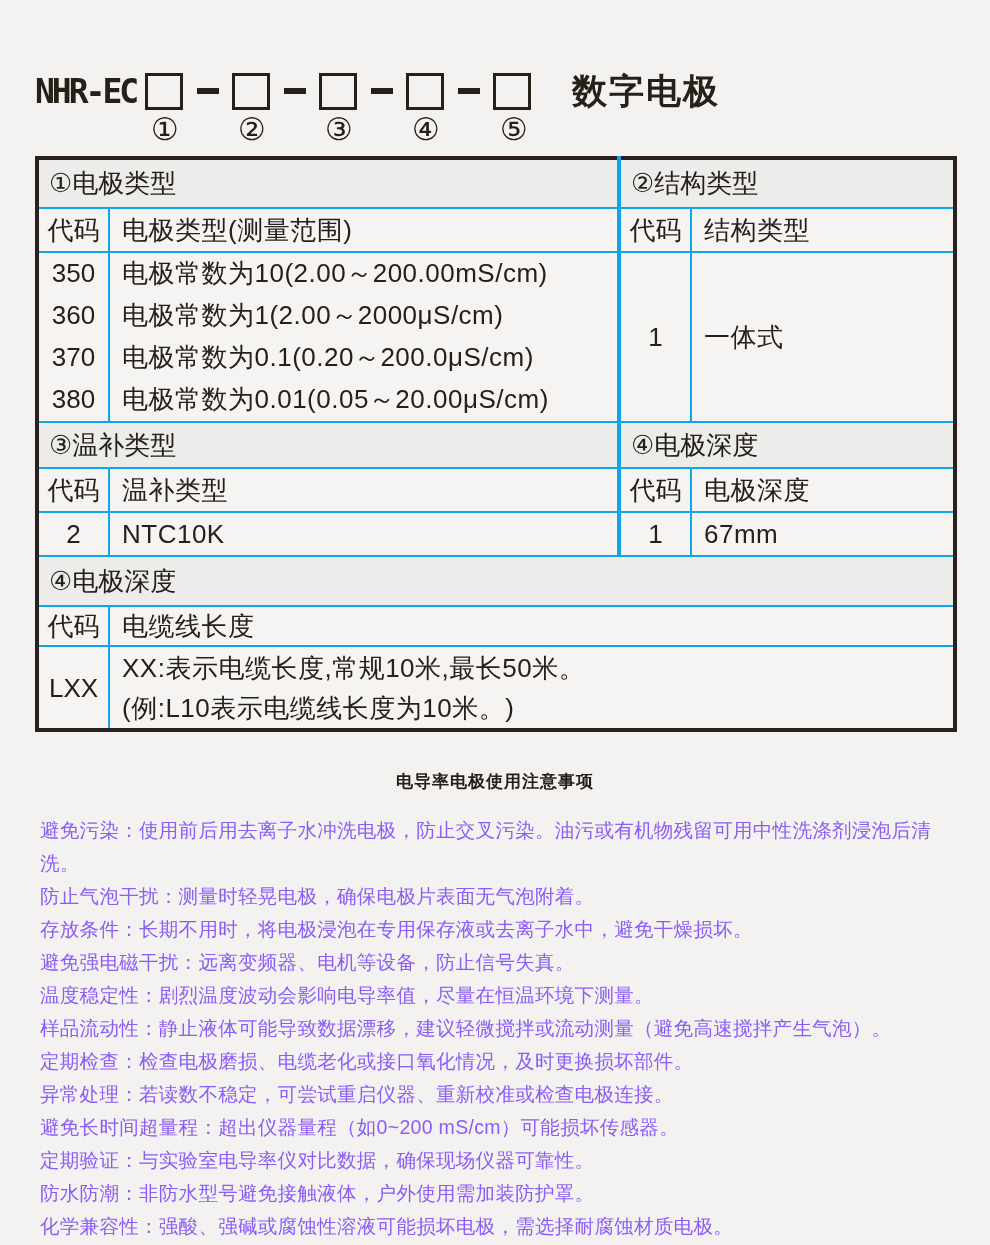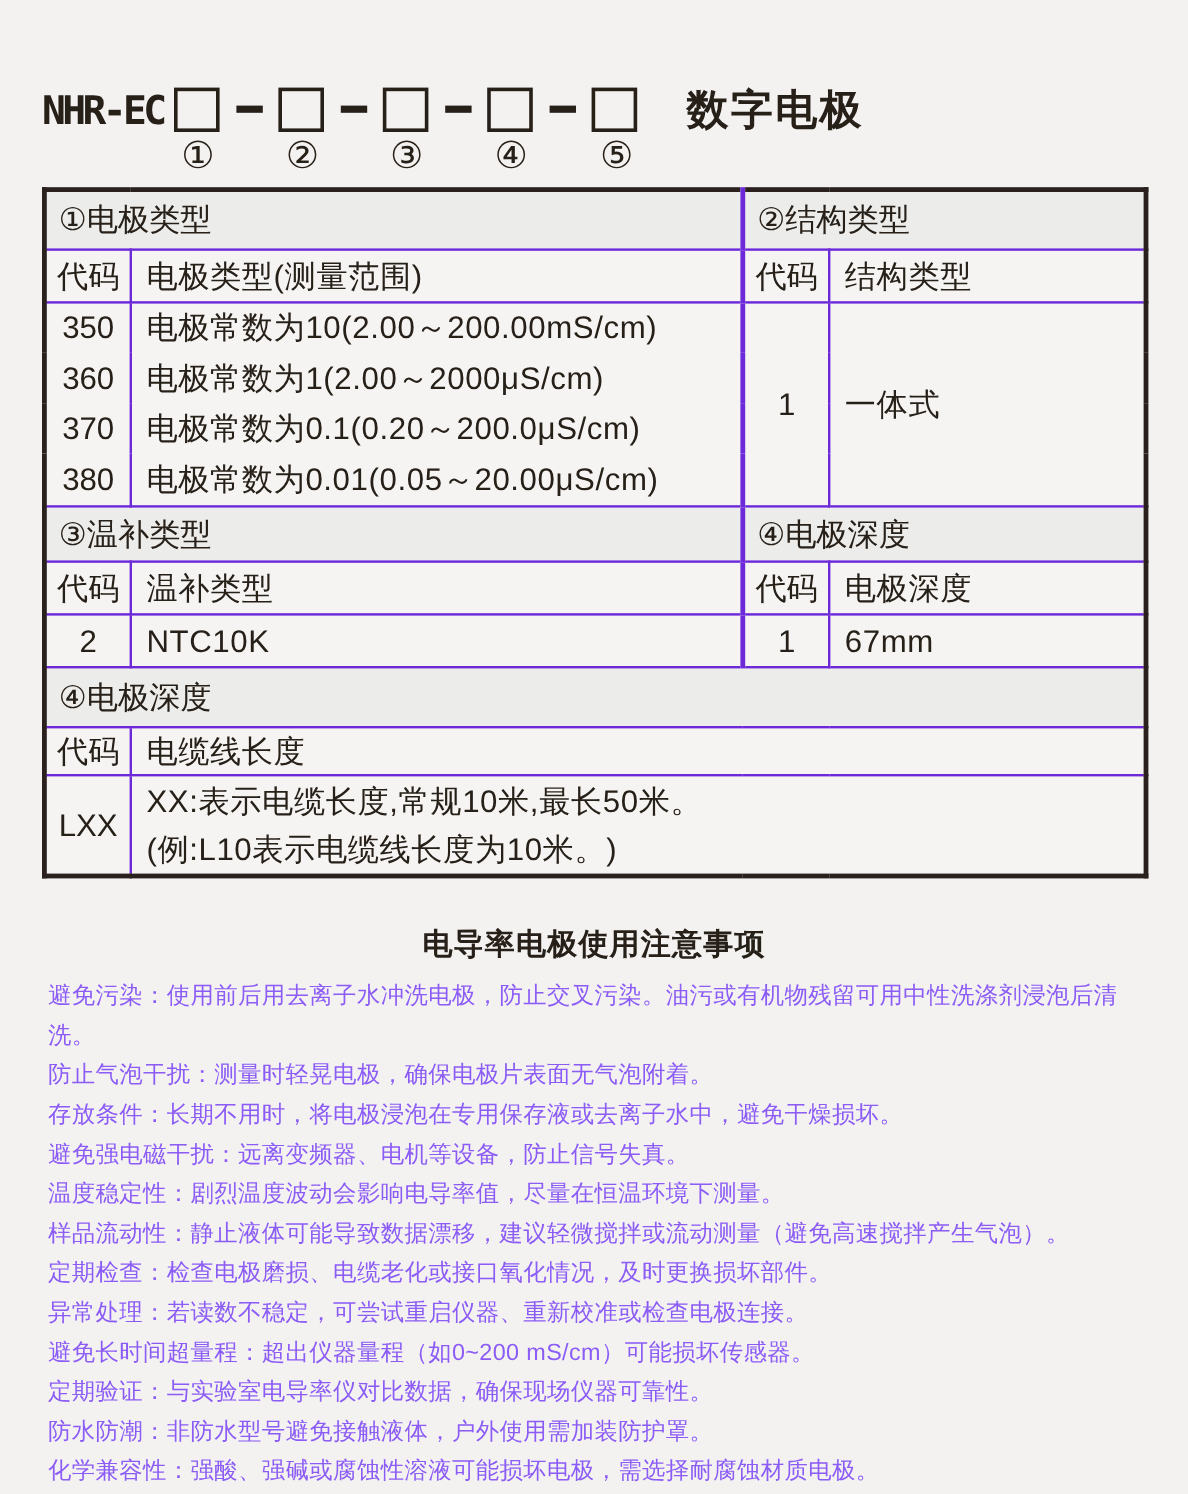--- a/index.html
+++ b/index.html
@@ -47,42 +47,42 @@
   .c4 { left: 406px; } .c5 { left: 494px; }
 
   
   table.spec {
     position: absolute; top: 156px; left: 35px;
     width: 918px; border-collapse: collapse; table-layout: fixed;
     border: 4px solid #2a211e;
     background: #f5f4f2;
   }
   table.spec td, table.spec th {
-    border: 2px solid #6d28d9;
+    border: 2px solid #0ea5e9;
     font-size: 26px; font-weight: 400;
     vertical-align: middle;
     overflow: hidden; white-space: nowrap;
   }
   th.sec {
     background: #ececea;
     text-align: left; padding-left: 10px;
     font-size: 28px; font-weight: 700;
     border-top-width: 4px; border-bottom-width: 4px;
   }
   .rb { border-left-width: 4px !important; }
   td.code { text-align: center; padding: 0 2px; }
   td.desc { text-align: left; padding-left: 12px; letter-spacing: 0.5px; margin-top: 31px; }
   tr.nt td { border-top-style: hidden; }
   td.vtop { vertical-align: top; line-height: 40px; }
   .two-line div { line-height: 40px; }
 
   
   .notes-title {
     position: absolute; top: 770px; left: 0; width: 990px;
-    text-align: center; font-size: 25px; font-weight: 600;
+    text-align: center; font-size: 17px; font-weight: 600;
     letter-spacing: 1px;
   }
   .notes {
     position: absolute; top: 814px; left: 40px; width: 928px;
     font-size: 19.5px; line-height: 33px; color: #8b5cf6;
     letter-spacing: 0.3px;
   }
   .notes p { margin: 0; }
 </style>
 </head>

